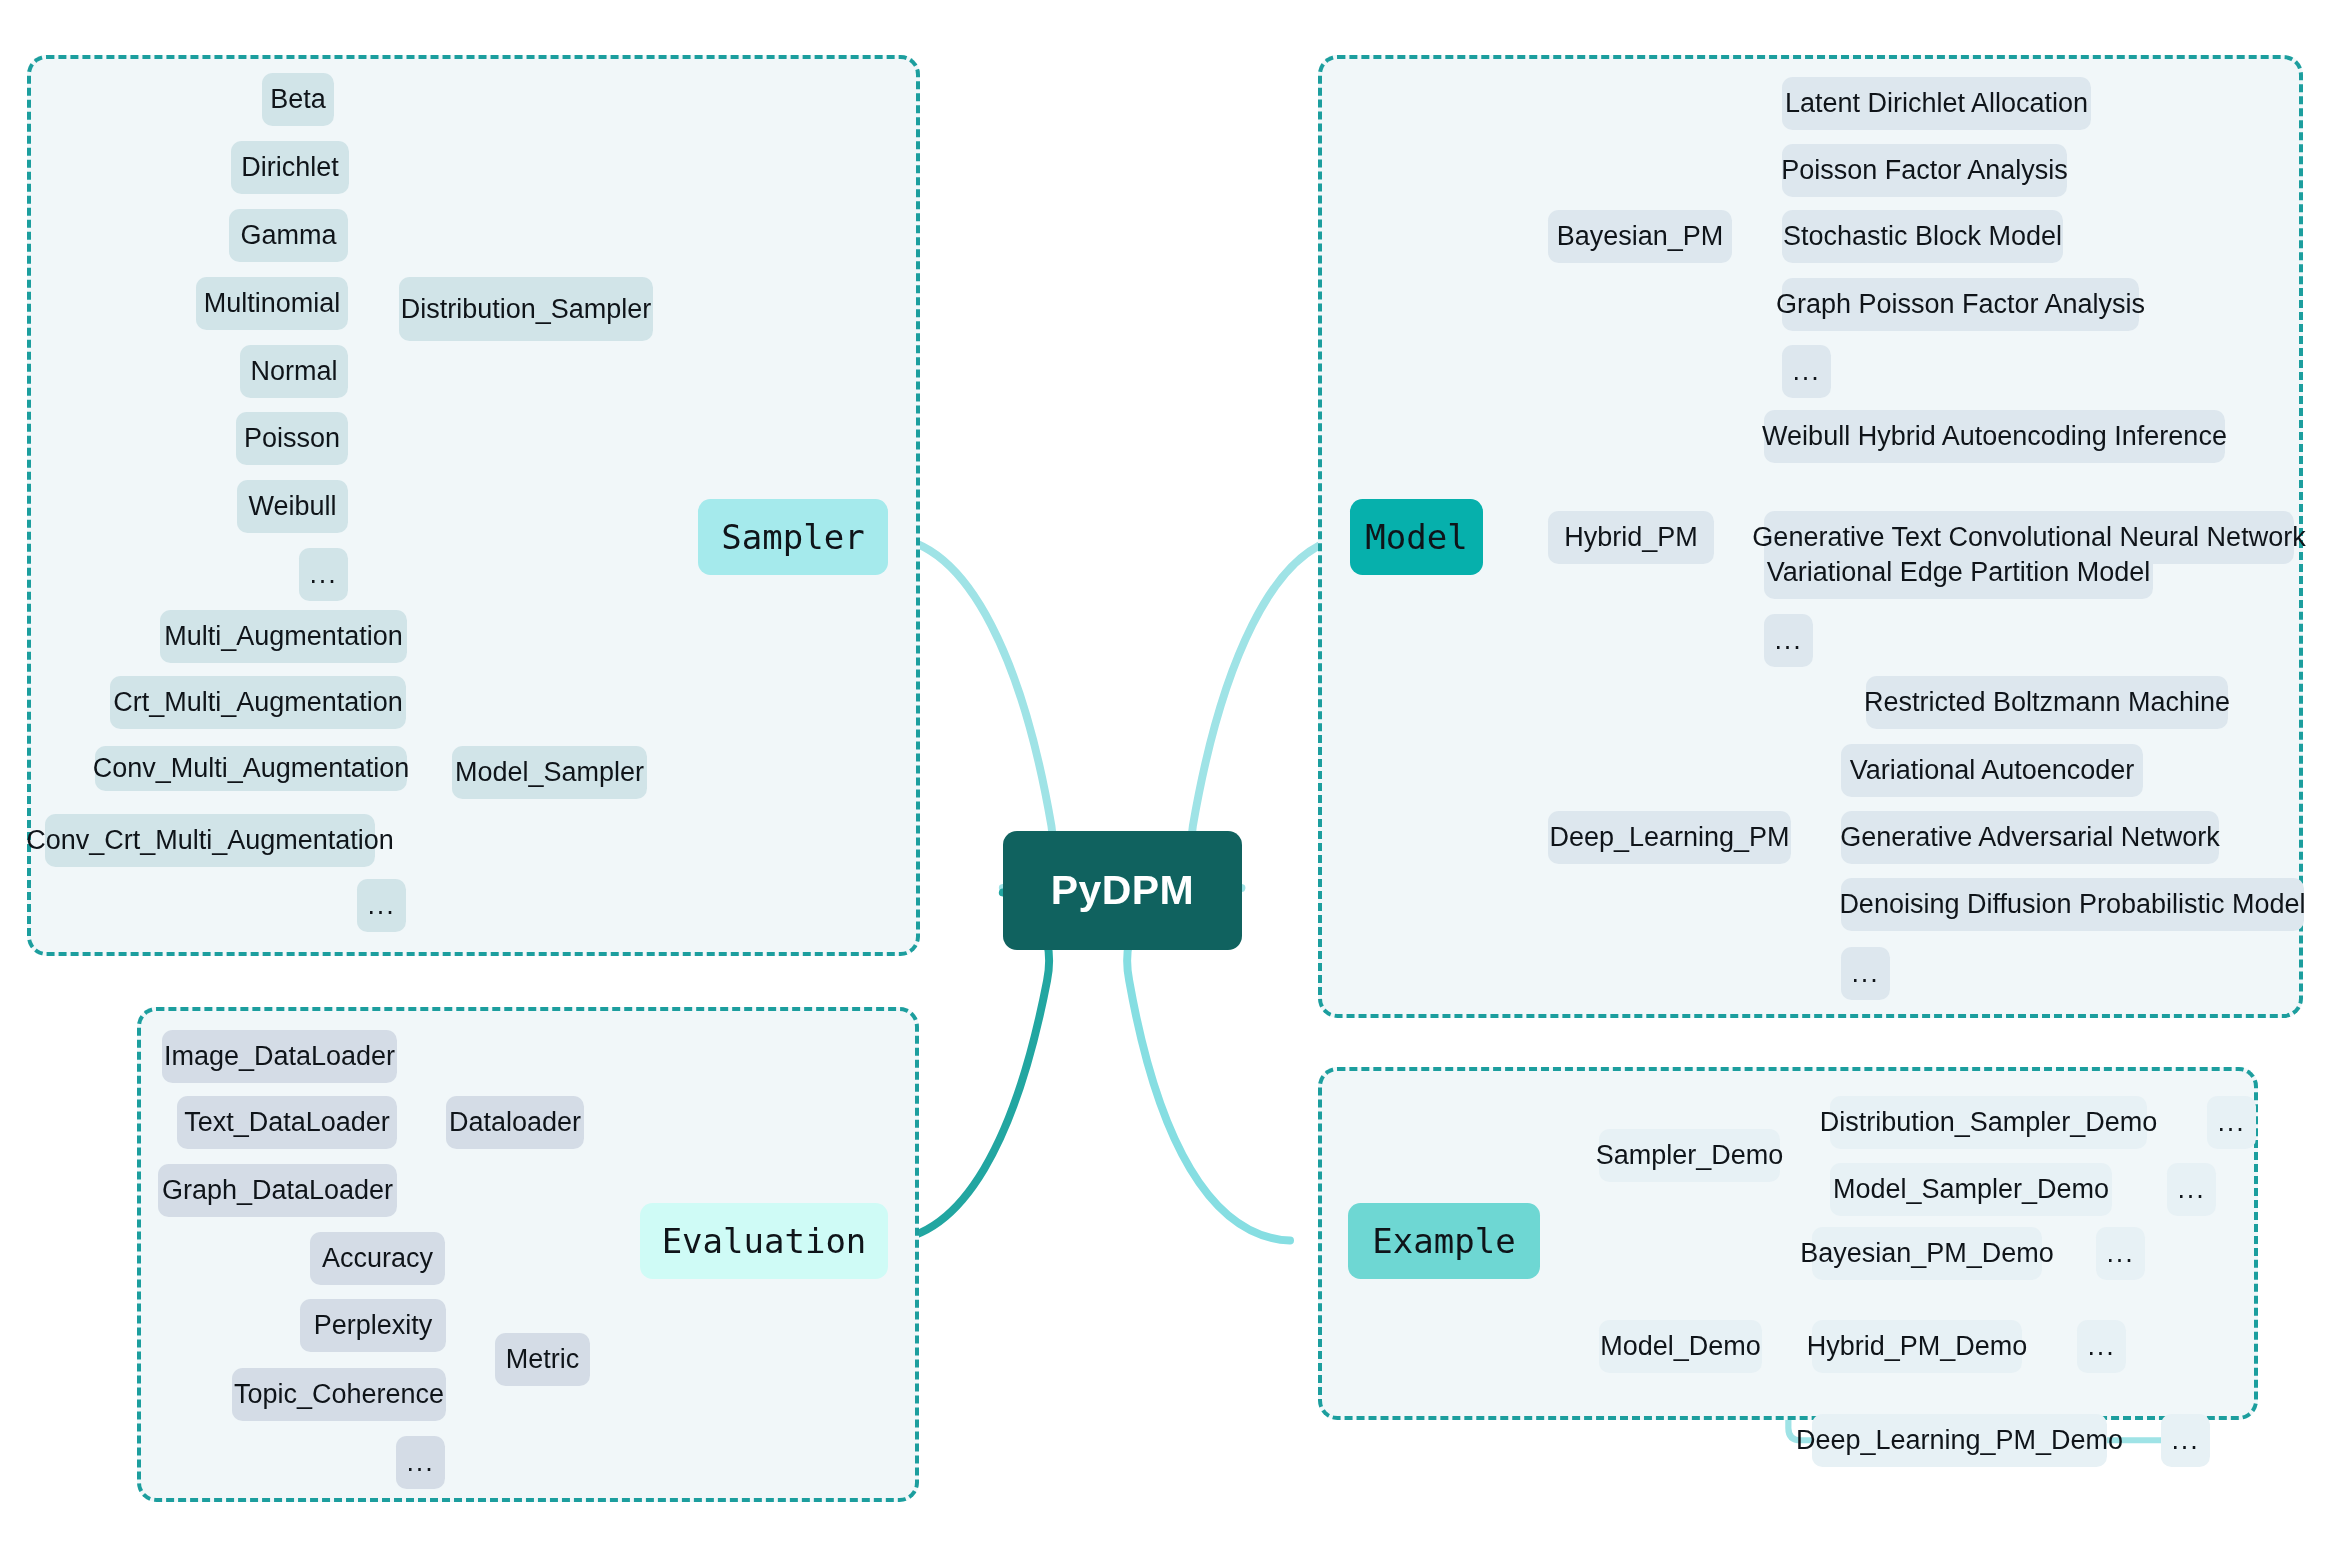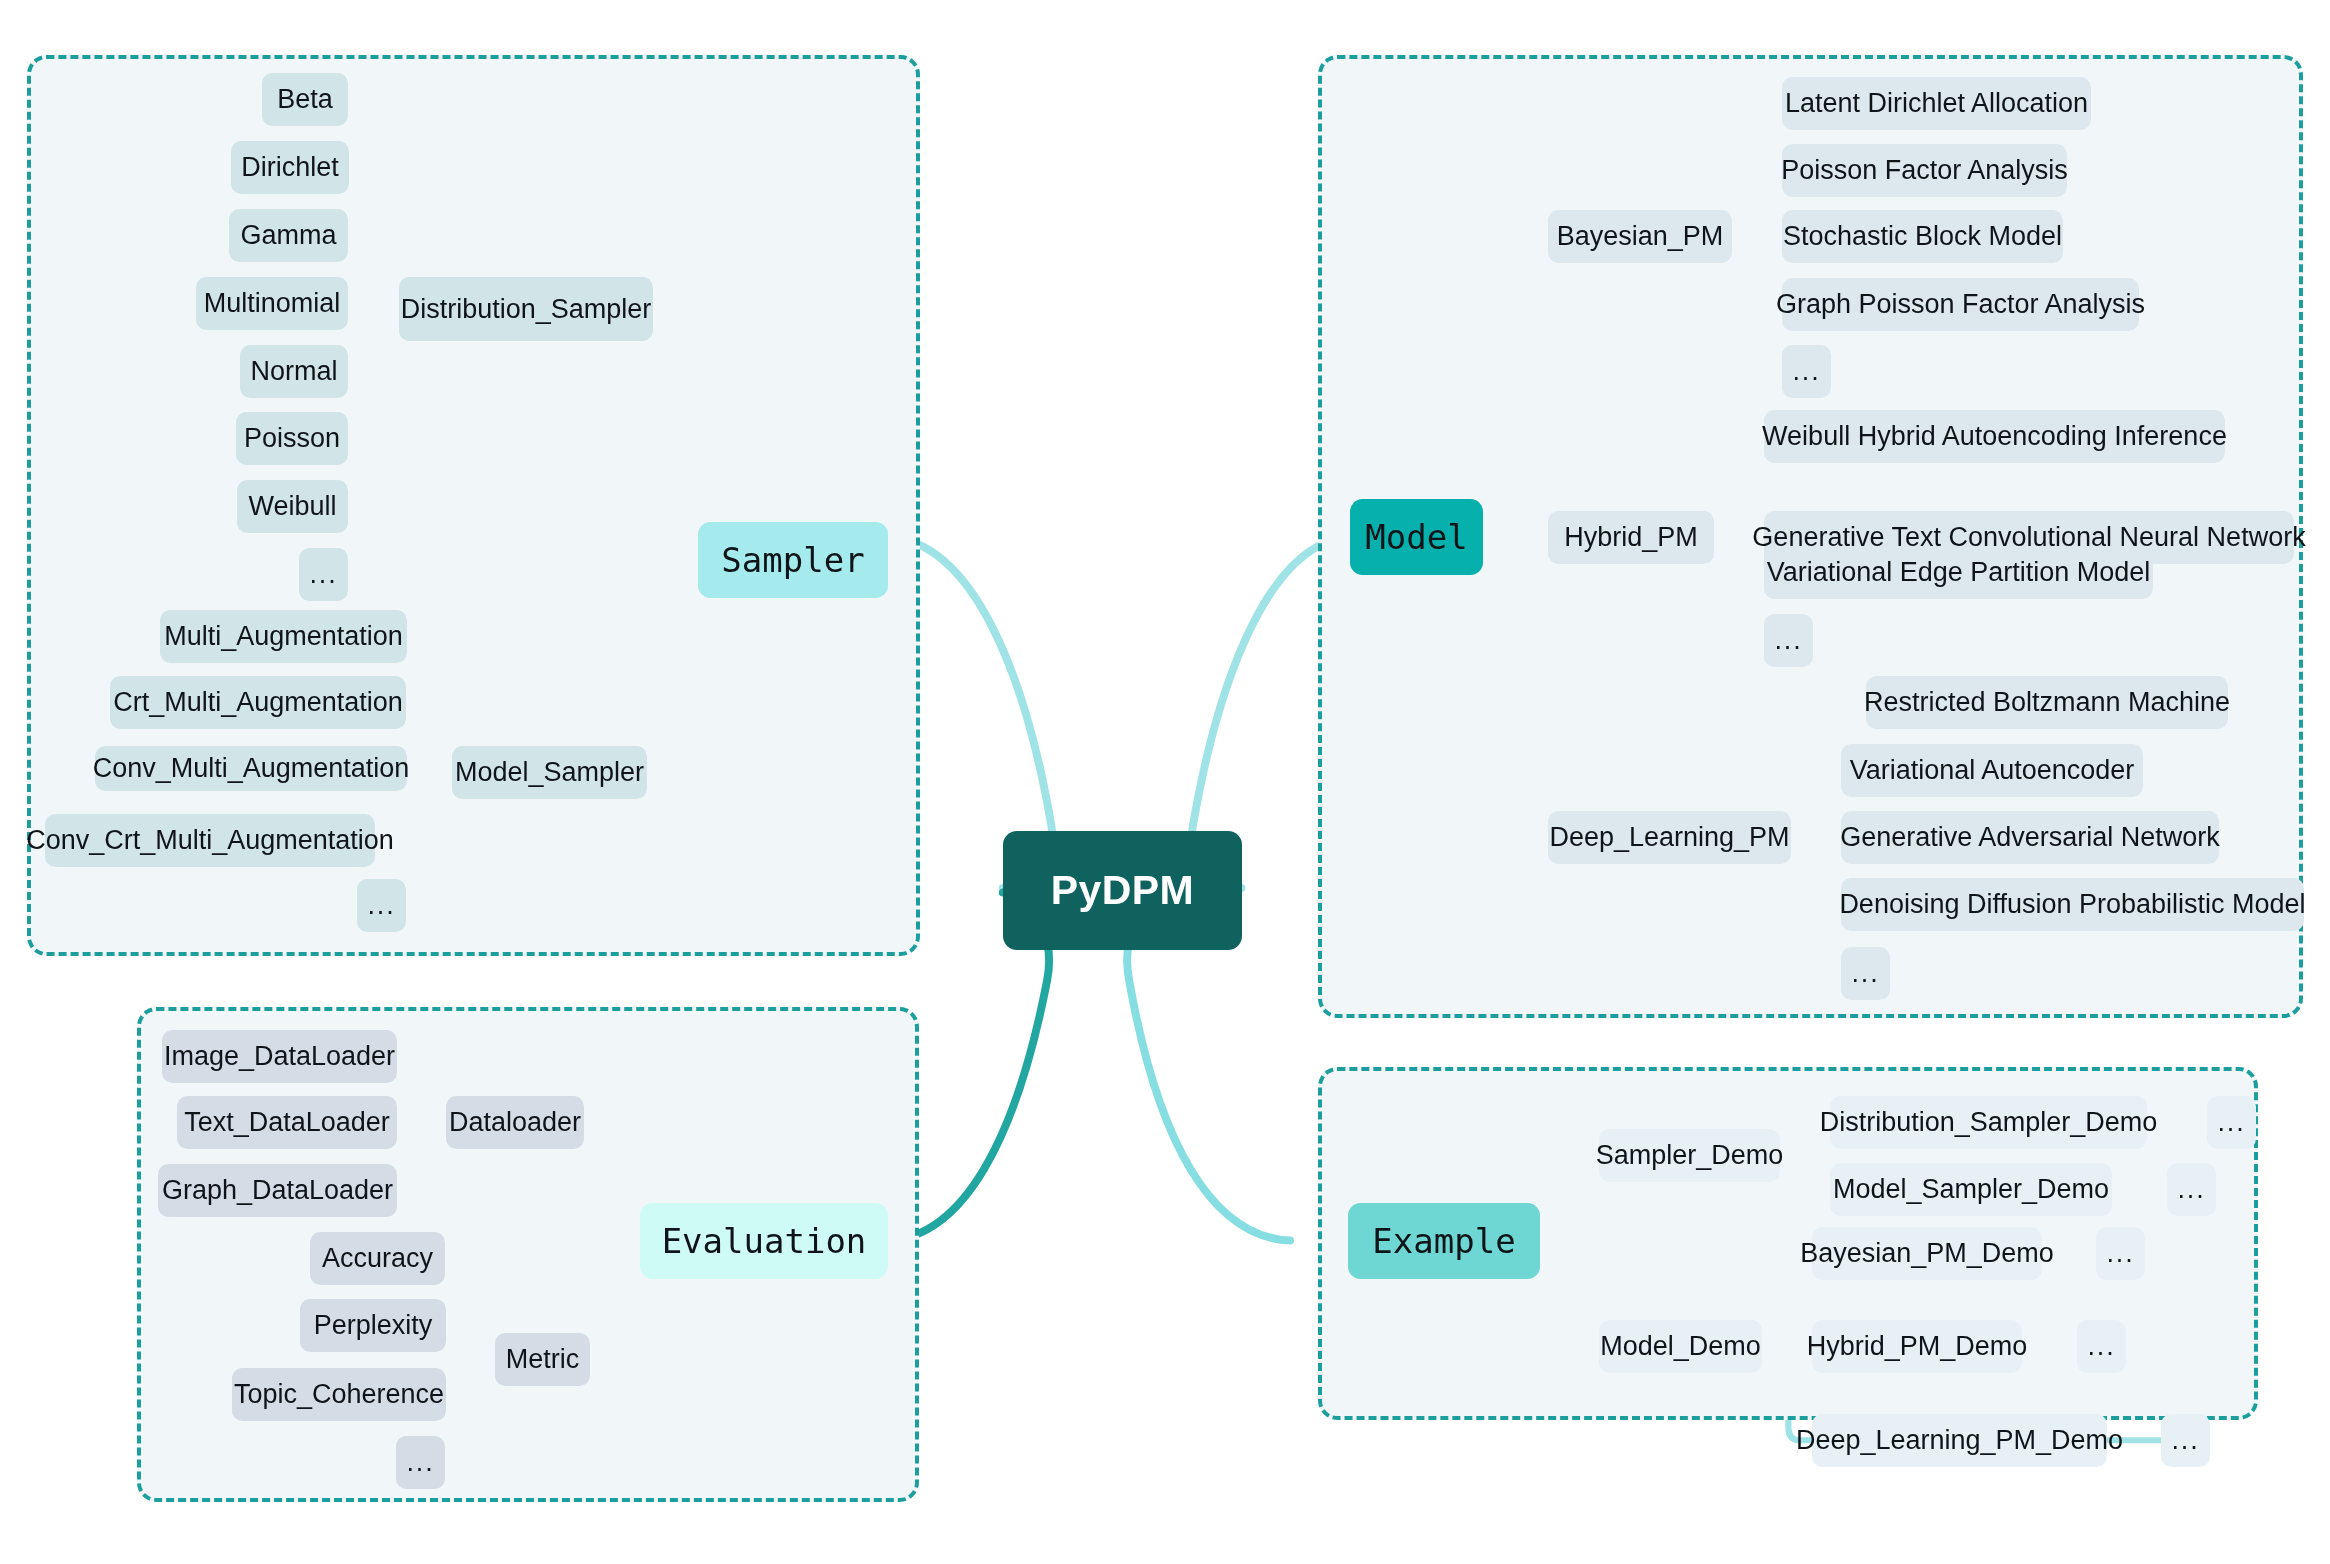--- a/index.html
+++ b/index.html
@@ -154,32 +154,32 @@
 
   <div class="frame" style="left:26.5px; top:55px; width:893px; height:901px;"></div>
   <div class="frame" style="left:1318px; top:55px; width:985px; height:963px;"></div>
   <div class="frame" style="left:137px; top:1007px; width:782px; height:495px;"></div>
   <div class="frame" style="left:1318px; top:1067px; width:940px; height:353px;"></div>
 
   <div class="node root" style="left:1003px; top:831px; width:239px; height:119px;">
     <span>PyDPM</span>
   </div>
 
-  <div class="node head head-sampler" style="left:698px; top:522px; width:190px; height:76px;">
+  <div class="node head head-sampler" style="left:698px; top:499px; width:190px; height:76px;">
     <span>Sampler</span>
   </div>
 
   <div class="node chip chip-s" style="left:399px; top:277px; width:254px; height:64px;text-align:right;">
     <span>Distribution_Sampler</span>
   </div>
   <div class="node chip chip-s" style="left:452px; top:746px; width:195px; height:53px;">
     <span>Model_Sampler</span>
   </div>
 
-  <div class="node chip chip-s" style="left:262px; top:73px; width:86px; height:53px;">
+  <div class="node chip chip-s" style="left:262px; top:73px; width:72px; height:53px;">
     <span>Beta</span>
     </div>
   <div class="node chip chip-s" style="left:231px; top:141px; width:118px; height:53px;">
     <span>Dirichlet</span>
     </div>
   <div class="node chip chip-s" style="left:229px; top:209px; width:119px; height:53px;">
     <span>Gamma</span>
     </div>
   <div class="node chip chip-s" style="left:196px; top:277px; width:152px; height:53px;">
     <span>Multinomial</span>

